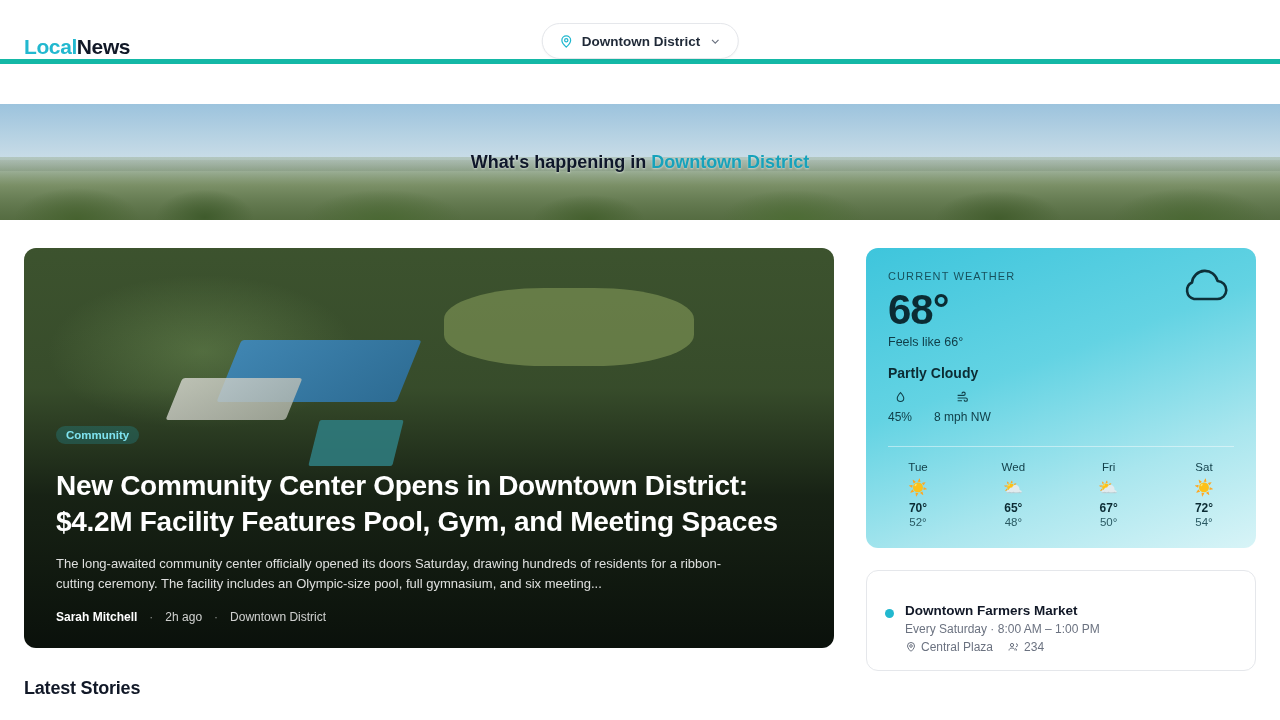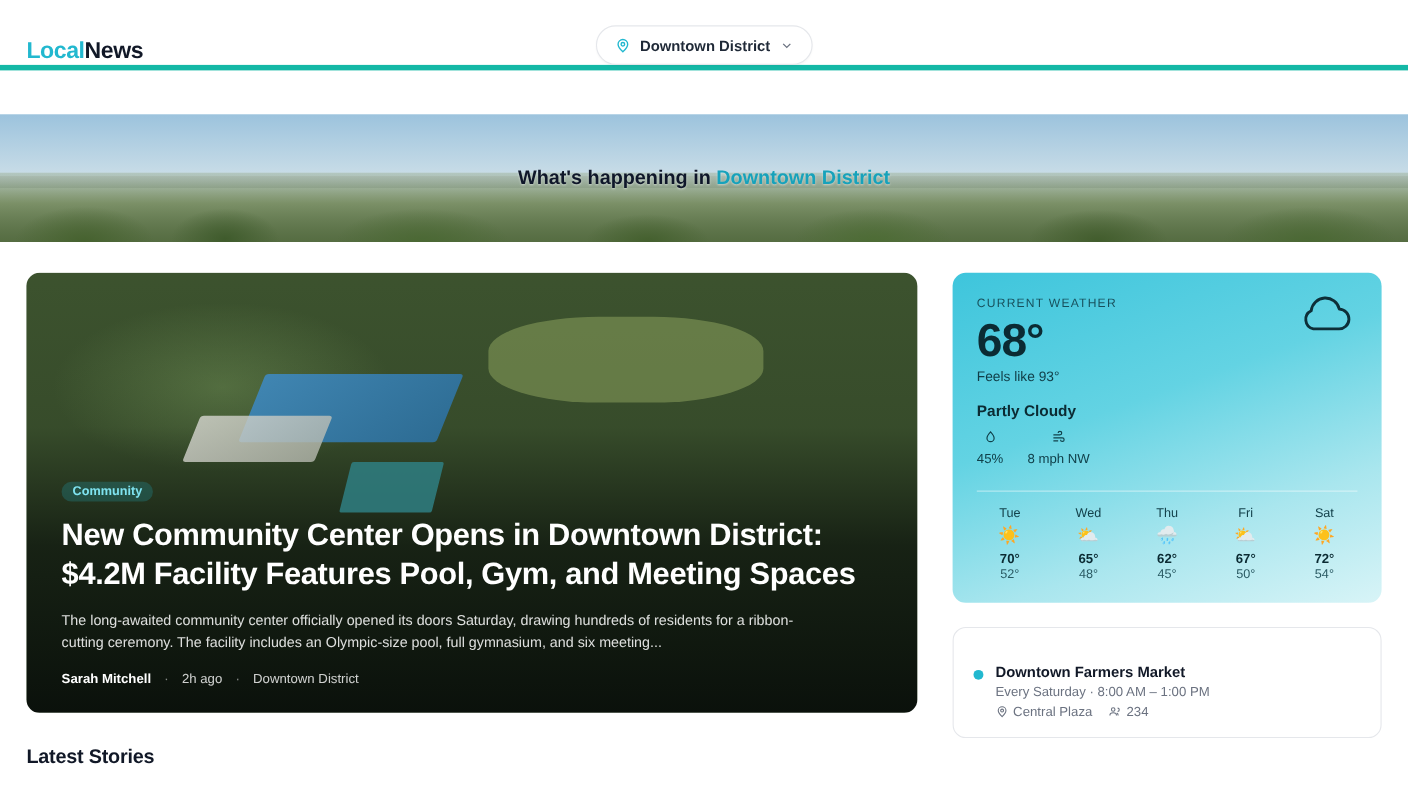--- a/index.html
+++ b/index.html
@@ -137,21 +137,21 @@
   }
   .feature-content {
     position: absolute; left: 32px; right: 32px; bottom: 24px;
   }
   .tag {
     display: inline-block;
     background: rgba(34,184,207,0.22);
     color: #7fe3f0;
     font-size: 11.5px; font-weight: bold;
     padding: 3px 10px; border-radius: 999px;
-    margin-bottom: 12px;
+    margin-bottom: 24px;
   }
   .feature-title {
     color: #fff;
     font-size: 28px; line-height: 1.28;
     font-weight: bold;
     letter-spacing: -0.3px;
     max-width: 740px;
   }
   .feature-excerpt {
     color: rgba(255,255,255,0.86);
@@ -303,21 +303,21 @@
   <div class="col-right">
 
     <div class="weather">
       <div class="cloud-icon">
         <svg width="52" height="38" viewBox="0 0 52 38" fill="none" stroke="currentColor" stroke-width="2.6" stroke-linejoin="round">
           <path d="M14 31h23a9 9 0 0 0 .6-18A13 13 0 0 0 12 14.5 8.8 8.8 0 0 0 14 31z"></path>
         </svg>
       </div>
       <div class="weather-label">CURRENT WEATHER</div>
       <div class="temp-big">68°</div>
-      <div class="feels">Feels like 93°</div>
+      <div class="feels">Feels like 66°</div>
       <div class="cond">Partly Cloudy</div>
       <div class="wx-stats">
         <span class="wx-stat">
           <span>
             <svg width="13" height="13" viewBox="0 0 24 24" fill="none" stroke="currentColor" stroke-width="2">
               <path d="M12 3s6 6.6 6 10.5a6 6 0 0 1-12 0C6 9.6 12 3 12 3z"></path>
             </svg>
           </span>
           <span>45%</span>
         </span>
@@ -338,26 +338,20 @@
           <div class="fc-name">Tue</div>
           <div class="fc-ico">☀️</div>
           <div class="fc-hi">70°</div>
           <div class="fc-lo">52°</div>
         </div>
         <div class="fc-day">
           <div class="fc-name">Wed</div>
           <div class="fc-ico">⛅</div>
           <div class="fc-hi">65°</div>
           <div class="fc-lo">48°</div>
-        </div>
-        <div class="fc-day">
-          <div class="fc-name">Thu</div>
-          <div class="fc-ico">🌧️</div>
-          <div class="fc-hi">62°</div>
-          <div class="fc-lo">45°</div>
         </div>
         <div class="fc-day">
           <div class="fc-name">Fri</div>
           <div class="fc-ico">⛅</div>
           <div class="fc-hi">67°</div>
           <div class="fc-lo">50°</div>
         </div>
         <div class="fc-day">
           <div class="fc-name">Sat</div>
           <div class="fc-ico">☀️</div>

